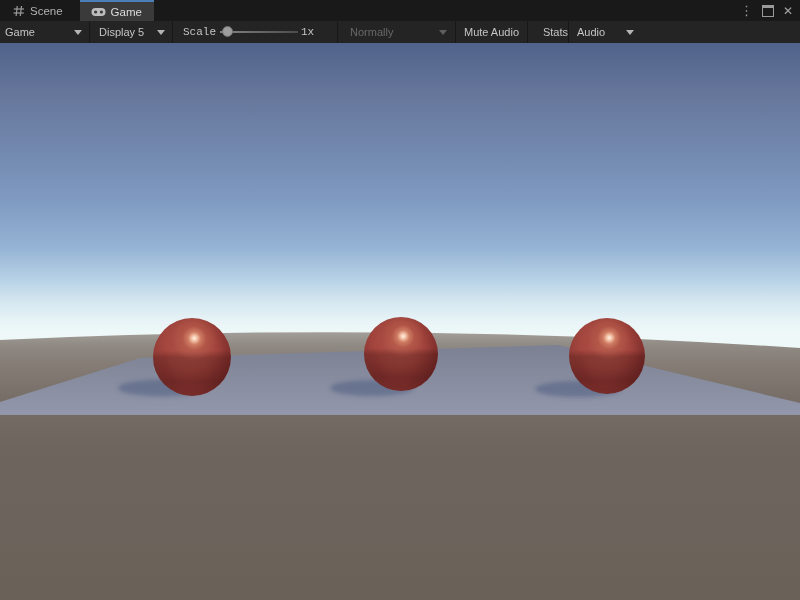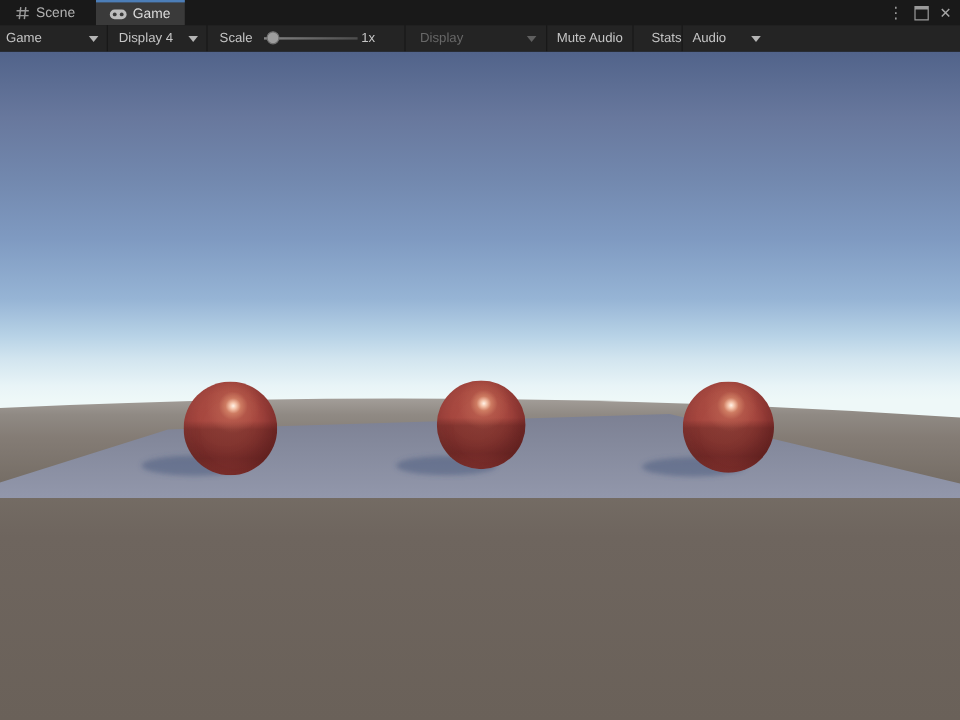--- a/index.html
+++ b/index.html
@@ -28,21 +28,21 @@
   .titem .lbl{white-space:nowrap;}
   .arrow{width:0;height:0;border-left:4px solid transparent;border-right:4px solid transparent;
          border-top:5px solid #b4b4b4;}
   .arrow.dim{border-top-color:#5f5f5f;}
   .t-game{width:90px;padding-left:5px;}
   .t-game .arrow{position:absolute;right:7px;}
   .t-display{width:83px;padding-left:9px;}
   .t-display .arrow{position:absolute;right:7px;}
   .t-aspect{width:160px;padding-left:8px;}
   .t-aspect .arrow{position:absolute;right:8px;}
-  .t-scale{width:165px;padding-left:10px;}
+  .t-scale{width:165px;padding-left:10px;font-family:Liberation Mono, monospace;}
   .track{position:absolute;left:47px;top:10px;width:78px;height:2px;
          background:linear-gradient(to right,#848484,#4c4c4c);}
   .thumb{position:absolute;left:49px;top:5px;width:11px;height:11px;border-radius:50%;
          background:#9d9d9d;border:1px solid #6e6e6e;box-sizing:border-box;}
   .scaleval{position:absolute;left:128px;}
   .t-normally{width:118px;padding-left:12px;color:#686868;}
   .t-normally .arrow{position:absolute;right:8px;}
   .t-mute{width:72px;justify-content:center;}
   .t-stats{width:41px;justify-content:flex-end;}
   .t-gizmos{width:71px;padding-left:8px;border-right:none;}
@@ -95,31 +95,31 @@
     <span class="closeico">✕</span>
   </div>
 </div>
 
 <div class="toolbar">
   <div class="titem t-game">
     <span class="lbl">Game</span>
     <span class="arrow"></span>
   </div>
   <div class="titem t-display">
-    <span class="lbl">Display 4</span>
+    <span class="lbl">Display 5</span>
     <span class="arrow"></span>
   </div>
   <div class="titem t-scale">
     <span class="lbl">Scale</span>
     <span class="track"></span>
     <span class="thumb"></span>
     <span class="scaleval">1x</span>
   </div>
   <div class="titem t-normally">
-    <span class="lbl">Display</span>
+    <span class="lbl">Normally</span>
     <span class="arrow dim"></span>
   </div>
   <div class="titem t-mute">
     <span class="lbl">Mute Audio</span>
   </div>
   <div class="titem t-stats">
     <span class="lbl">Stats</span>
   </div>
   <div class="titem t-gizmos">
     <span class="lbl">Audio</span>

